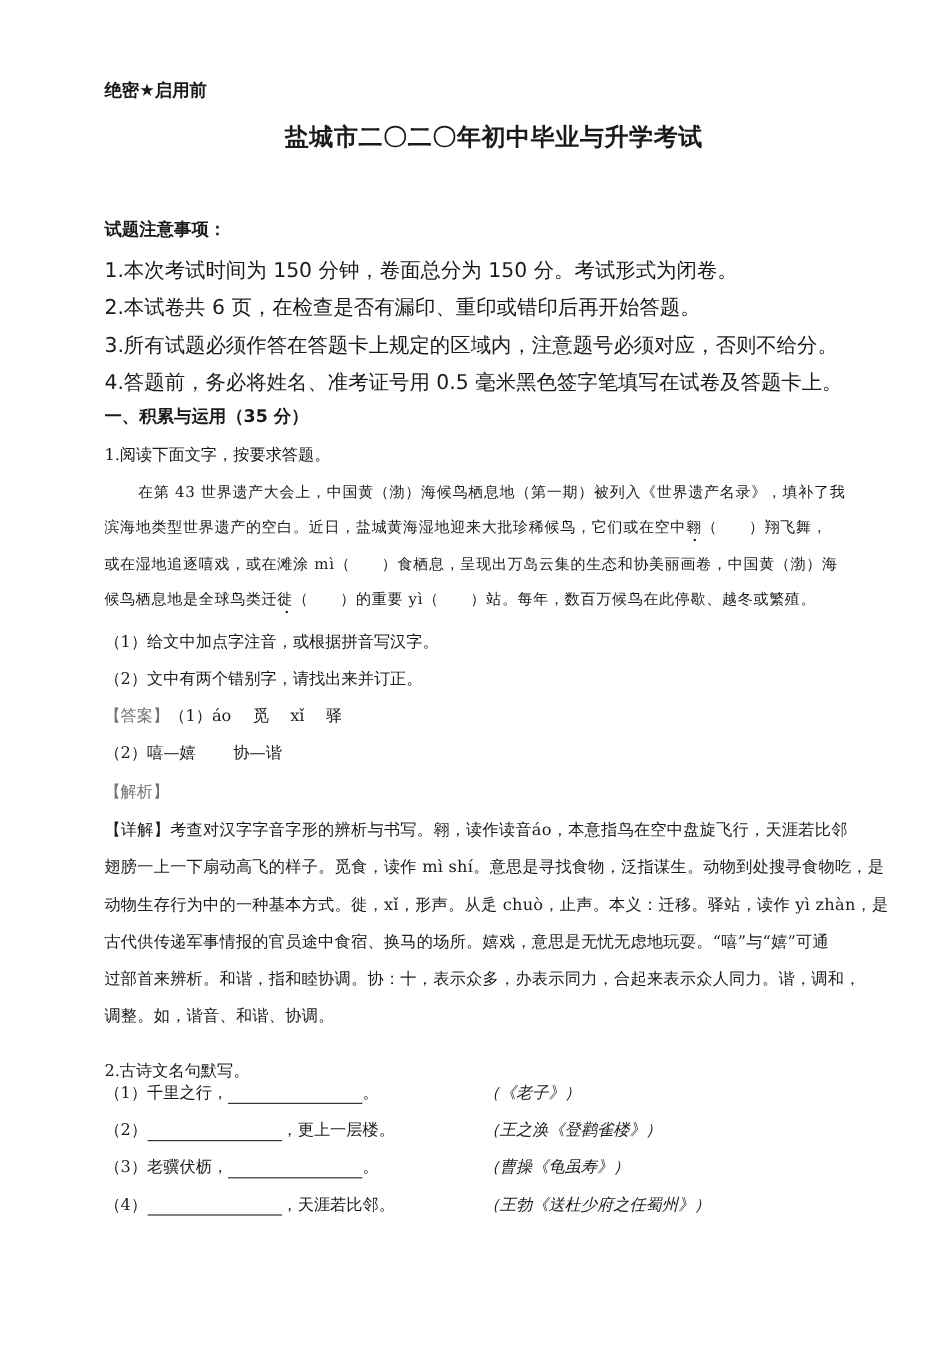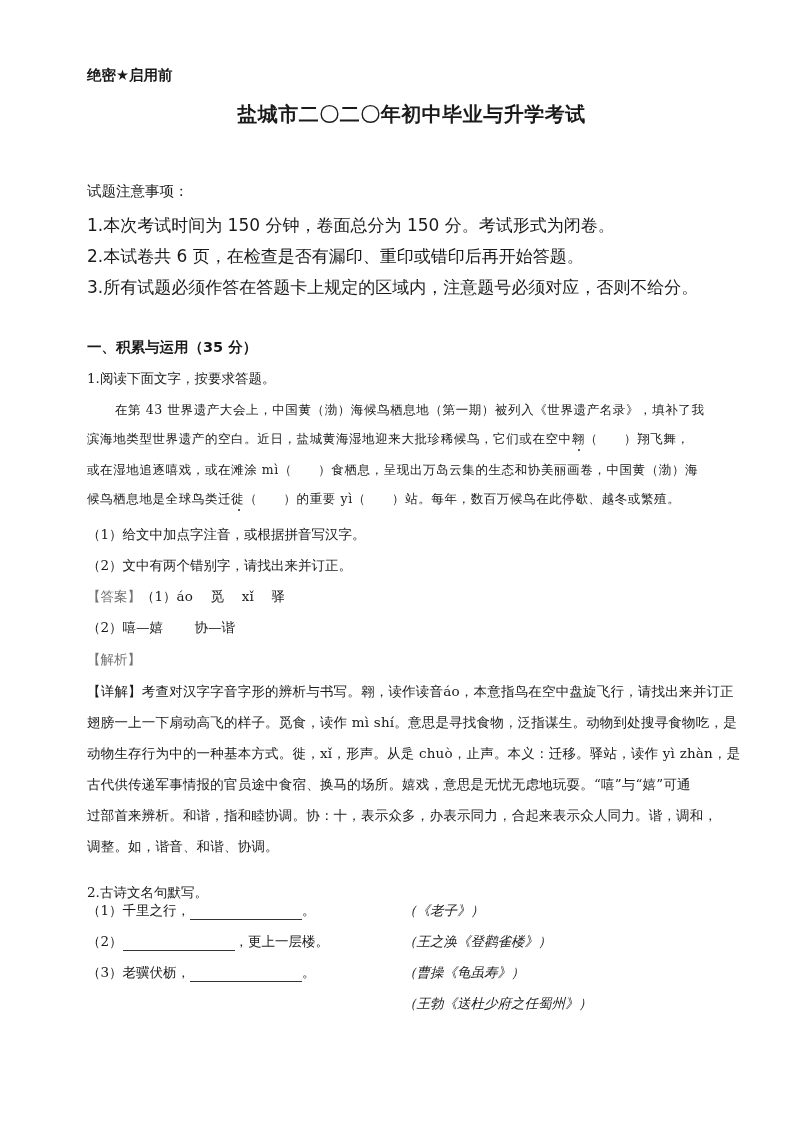--- a/index.html
+++ b/index.html
@@ -3,21 +3,21 @@
 <meta charset="utf-8">
 <style>
   * { margin: 0; padding: 0; box-sizing: border-box; }
   html, body { width: 793px; height: 1122px; background: #ffffff; }
   body { position: relative; font-family: "DejaVu Serif", "Liberation Serif", serif; color: #1a1a1a; overflow: hidden; }
   .page { position: absolute; left: 0; top: 0; width: 669px; height: 1122px; margin-left: 15px; }
   .abs { position: absolute; white-space: nowrap; }
   .secret { left: 72px; top: 66px; font-size: 14.5px; font-weight: bold; font-family: "DejaVu Sans", sans-serif; }
   .title { left: 0; width: 793px; top: 101px; text-align: center; font-size: 20px; font-weight: bold; font-family: Liberation Mono, monospace; letter-spacing: 0.5px; }
   .subject { left: 0; width: 793px; top: 143px; text-align: center; font-size: 20px; font-weight: bold; font-family: "DejaVu Sans", sans-serif; }
-  .notes-head { left: 72px; top: 182px; font-size: 14.5px; font-weight: normal; font-family: "DejaVu Sans", sans-serif; }
+  .notes-head { left: 72px; top: 182px; font-size: 14.5px; font-weight: bold; font-family: "DejaVu Sans", sans-serif; }
   .note { left: 72px; font-size: 17px; font-weight: normal; font-family: "DejaVu Sans", sans-serif; }
   .section { left: 72px; top: 338px; font-size: 14.5px; font-weight: bold; font-family: "DejaVu Sans", sans-serif; }
   .q { left: 72px; font-size: 13.5px; }
   .passage { left: 72px; width: 650px; font-size: 12.5px; letter-spacing: 0.6px; }
   .indent { left: 100px; }
   .label { color: #737373; }
   .body-line { left: 72px; font-size: 13.5px; letter-spacing: 0.2px; }
   .blank { display: inline-block; width: 112px; border-bottom: 1px solid #333; height: 14px; vertical-align: bottom; }
   .src { font-size: 13.5px; font-style: italic; }
   .dot { position: relative; }
@@ -28,20 +28,21 @@
 
 <div class="page">
 
   <div class="abs secret">绝密★启用前</div>
   <div class="abs title">盐城市二〇二〇年初中毕业与升学考试</div>
 
   <div class="abs notes-head">试题注意事项：</div>
   <div class="abs note" style="top:214px">1.本次考试时间为 150 分钟，卷面总分为 150 分。考试形式为闭卷。</div>
   <div class="abs note" style="top:245px">2.本试卷共 6 页，在检查是否有漏印、重印或错印后再开始答题。</div>
   <div class="abs note" style="top:276px">3.所有试题必须作答在答题卡上规定的区域内，注意题号必须对应，否则不给分。</div>
+  <div class="abs note" style="top:307px">4.答题前，务必将姓名、准考证号用 0.5 毫米黑色签字笔填写在试卷及答题卡上。</div>
 
   <div class="abs section">一、积累与运用（35 分）</div>
 
   <div class="abs q" style="top:370px">1.阅读下面文字，按要求答题。</div>
 
   <div class="abs passage indent" style="top:402px">在第 43 世界遗产大会上，中国黄（渤）海候鸟栖息地（第一期）被列入《世界遗产名录》，填补了我</div>
   <div class="abs passage" style="top:431px">
     <span>滨海地类型世界遗产的空白。近日，盐城黄海湿地迎来大批珍稀候鸟，它们或在空中</span><span class="dot">翱</span><span>（　　）翔飞舞，</span>
   </div>
   <div class="abs passage" style="top:462px">或在湿地追逐嘻戏，或在滩涂 mì（　　）食栖息，呈现出万岛云集的生态和协美丽画卷，中国黄（渤）海</div>
@@ -51,21 +52,21 @@
 
   <div class="abs q" style="top:526px">（1）给文中加点字注音，或根据拼音写汉字。</div>
   <div class="abs q" style="top:557px">（2）文中有两个错别字，请找出来并订正。</div>
 
   <div class="abs q" style="top:588px">
     <span class="label">【答案】</span><span>（1）áo　 觅　 xǐ　 驿</span>
   </div>
   <div class="abs q" style="top:619px">（2）嘻—嬉　　 协—谐</div>
   <div class="abs q label" style="top:651px">【解析】</div>
 
-  <div class="abs body-line" style="top:683px">【详解】考查对汉字字音字形的辨析与书写。翱，读作读音áo，本意指鸟在空中盘旋飞行，请找出来并订正</div>
+  <div class="abs body-line" style="top:683px">【详解】考查对汉字字音字形的辨析与书写。翱，读作读音áo，本意指鸟在空中盘旋飞行，天涯若比邻</div>
   <div class="abs body-line" style="top:714px">翅膀一上一下扇动高飞的样子。觅食，读作 mì shí。意思是寻找食物，泛指谋生。动物到处搜寻食物吃，是</div>
   <div class="abs body-line" style="top:776px">古代供传递军事情报的官员途中食宿、换马的场所。嬉戏，意思是无忧无虑地玩耍。“嘻”与“嬉”可通</div>
   <div class="abs body-line" style="top:745px">动物生存行为中的一种基本方式。徙，xǐ，形声。从辵 chuò，止声。本义：迁移。驿站，读作 yì zhàn，是</div>
   <div class="abs body-line" style="top:807px">过部首来辨析。和谐，指和睦协调。协：十，表示众多，办表示同力，合起来表示众人同力。谐，调和，</div>
   <div class="abs body-line" style="top:838px">调整。如，谐音、和谐、协调。</div>
 
   <div class="abs q" style="top:884px">2.古诗文名句默写。</div>
 
   <div class="abs q" style="top:902px">
     <span>（1）</span><span>千里之行，</span><span class="blank"></span><span>。</span>
@@ -75,15 +76,18 @@
   <div class="abs q" style="top:933px">
     <span>（2）</span><span class="blank"></span><span>，更上一层楼。</span>
   </div>
   <div class="abs src" style="left:388px;top:933px">（王之涣《登鹳雀楼》）</div>
 
   <div class="abs q" style="top:964px">
     <span>（3）</span><span>老骥伏枥，</span><span class="blank"></span><span>。</span>
   </div>
   <div class="abs src" style="left:388px;top:964px">（曹操《龟虽寿》）</div>
 
+  <div class="abs q" style="top:995px">
+    <span>（4）</span><span class="blank"></span><span>，天涯若比邻。</span>
+  </div>
   <div class="abs src" style="left:388px;top:995px">（王勃《送杜少府之任蜀州》）</div>
 
 </div>
 
 </body></html>

